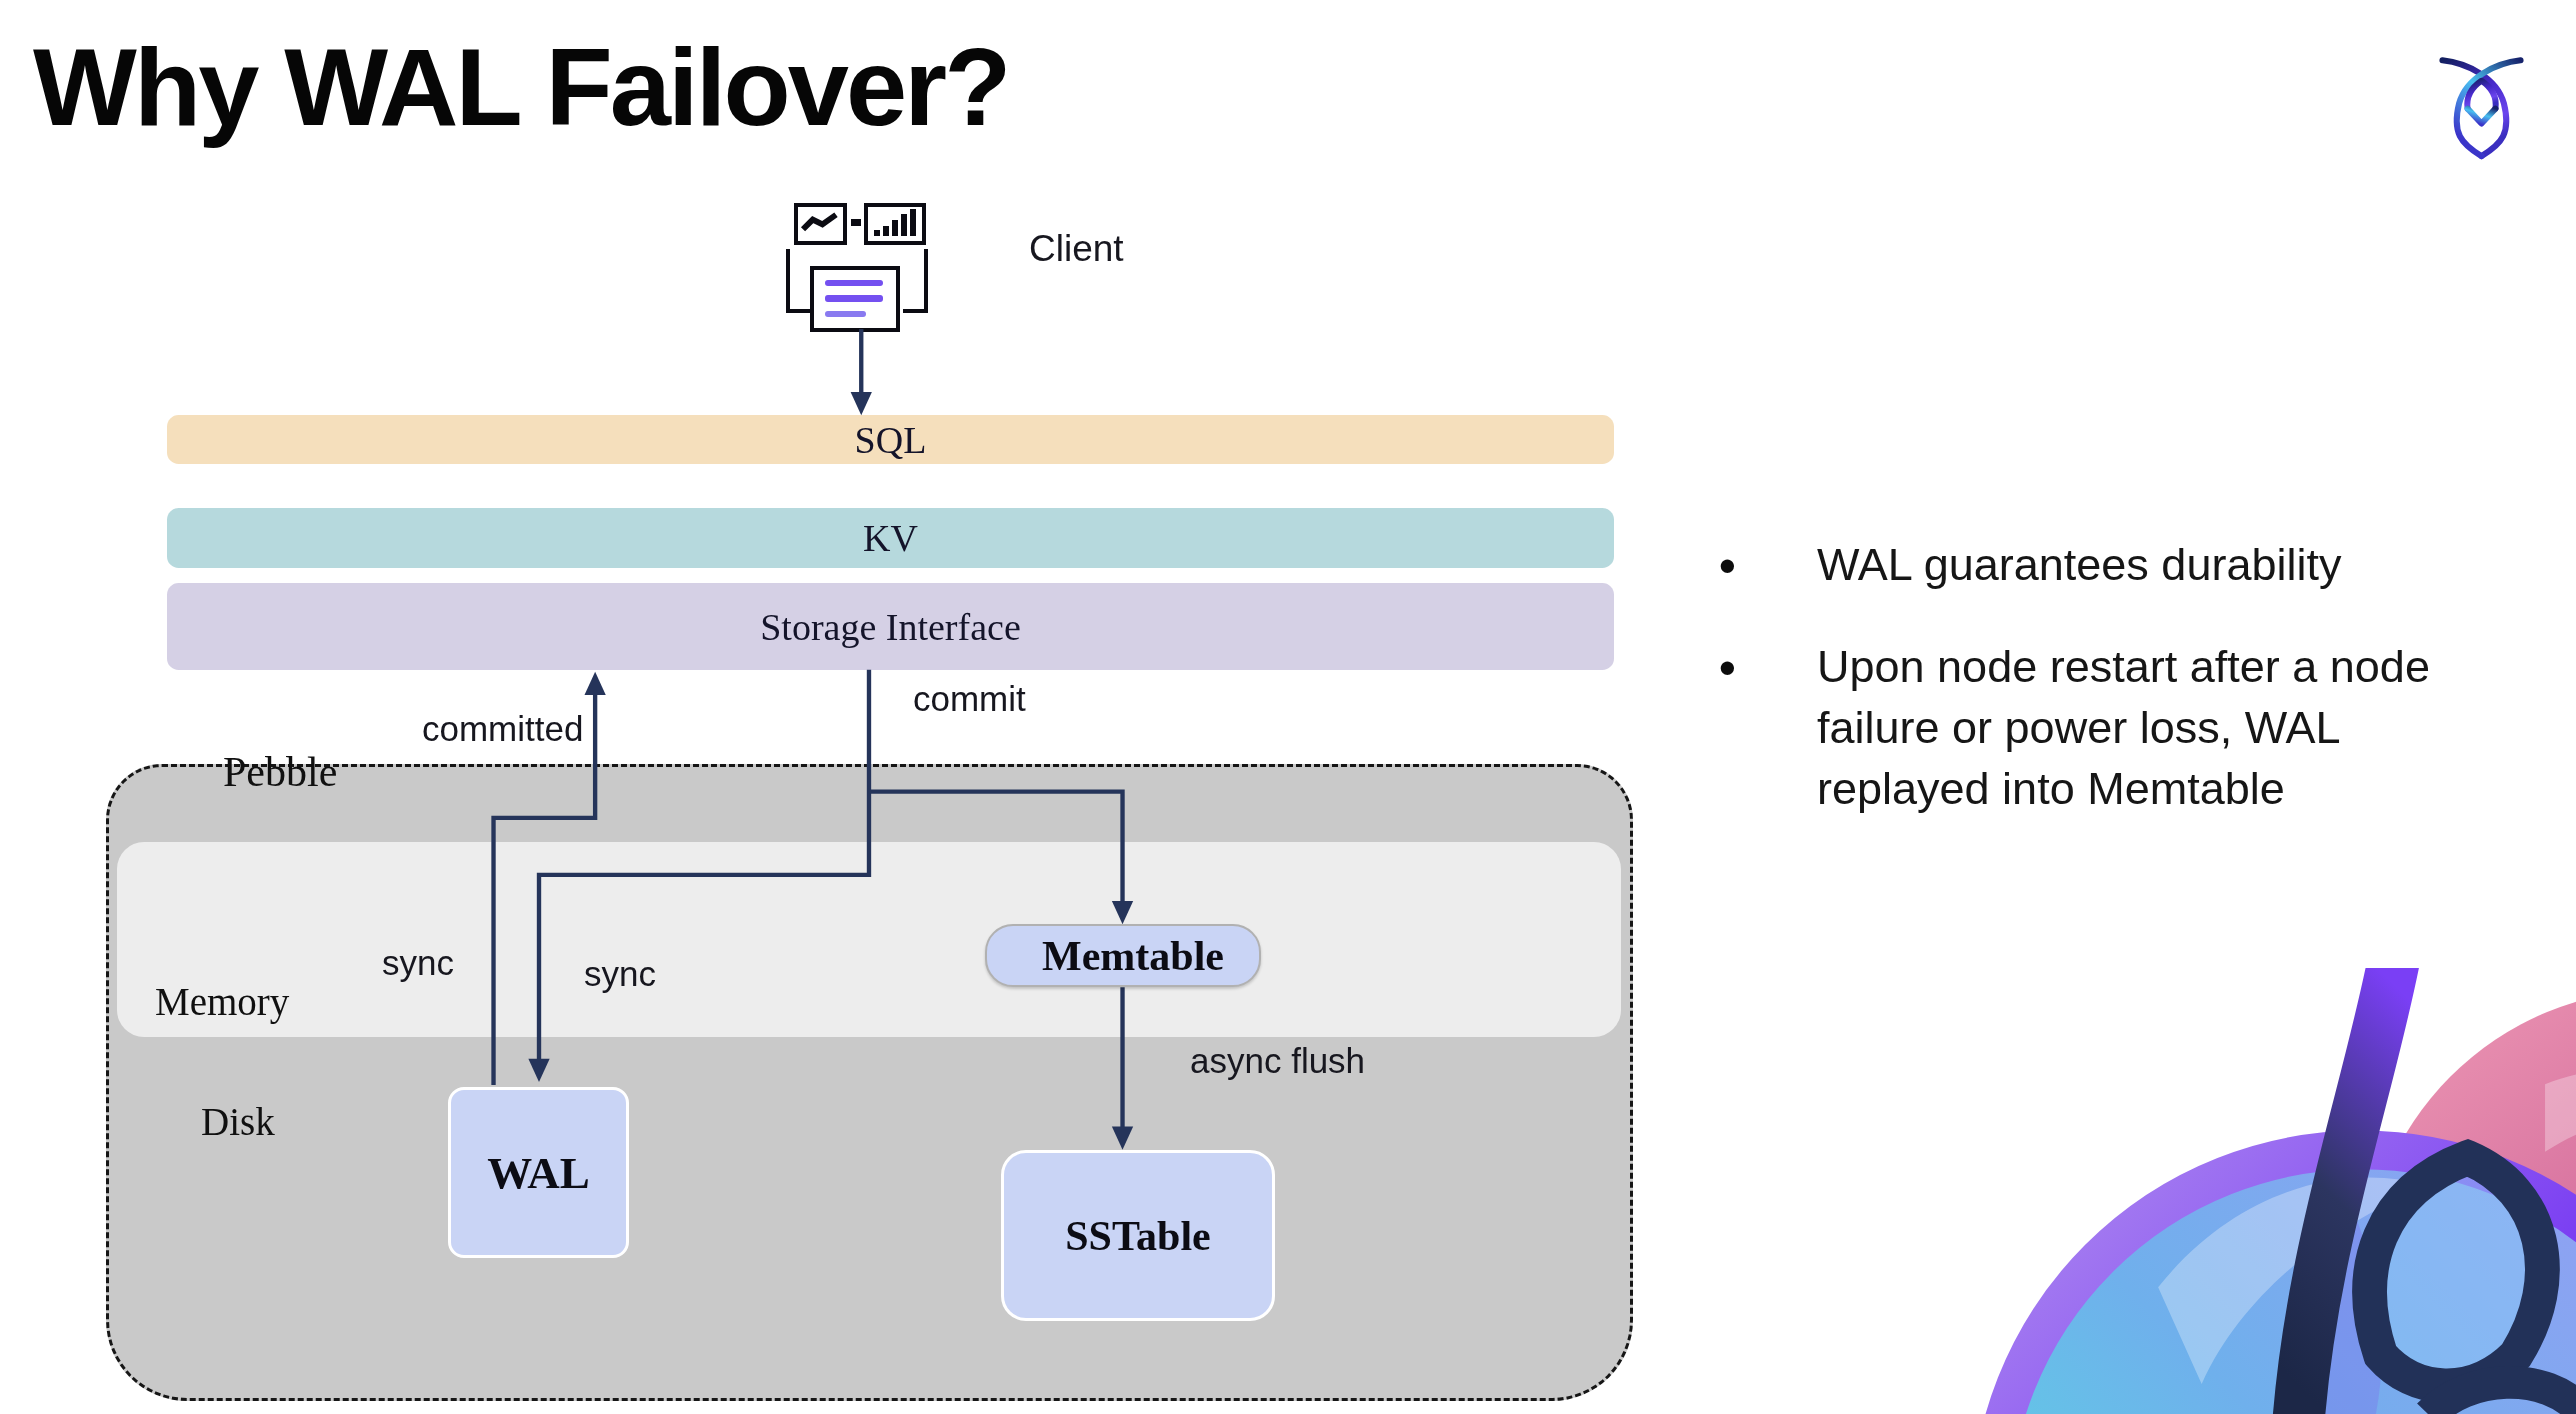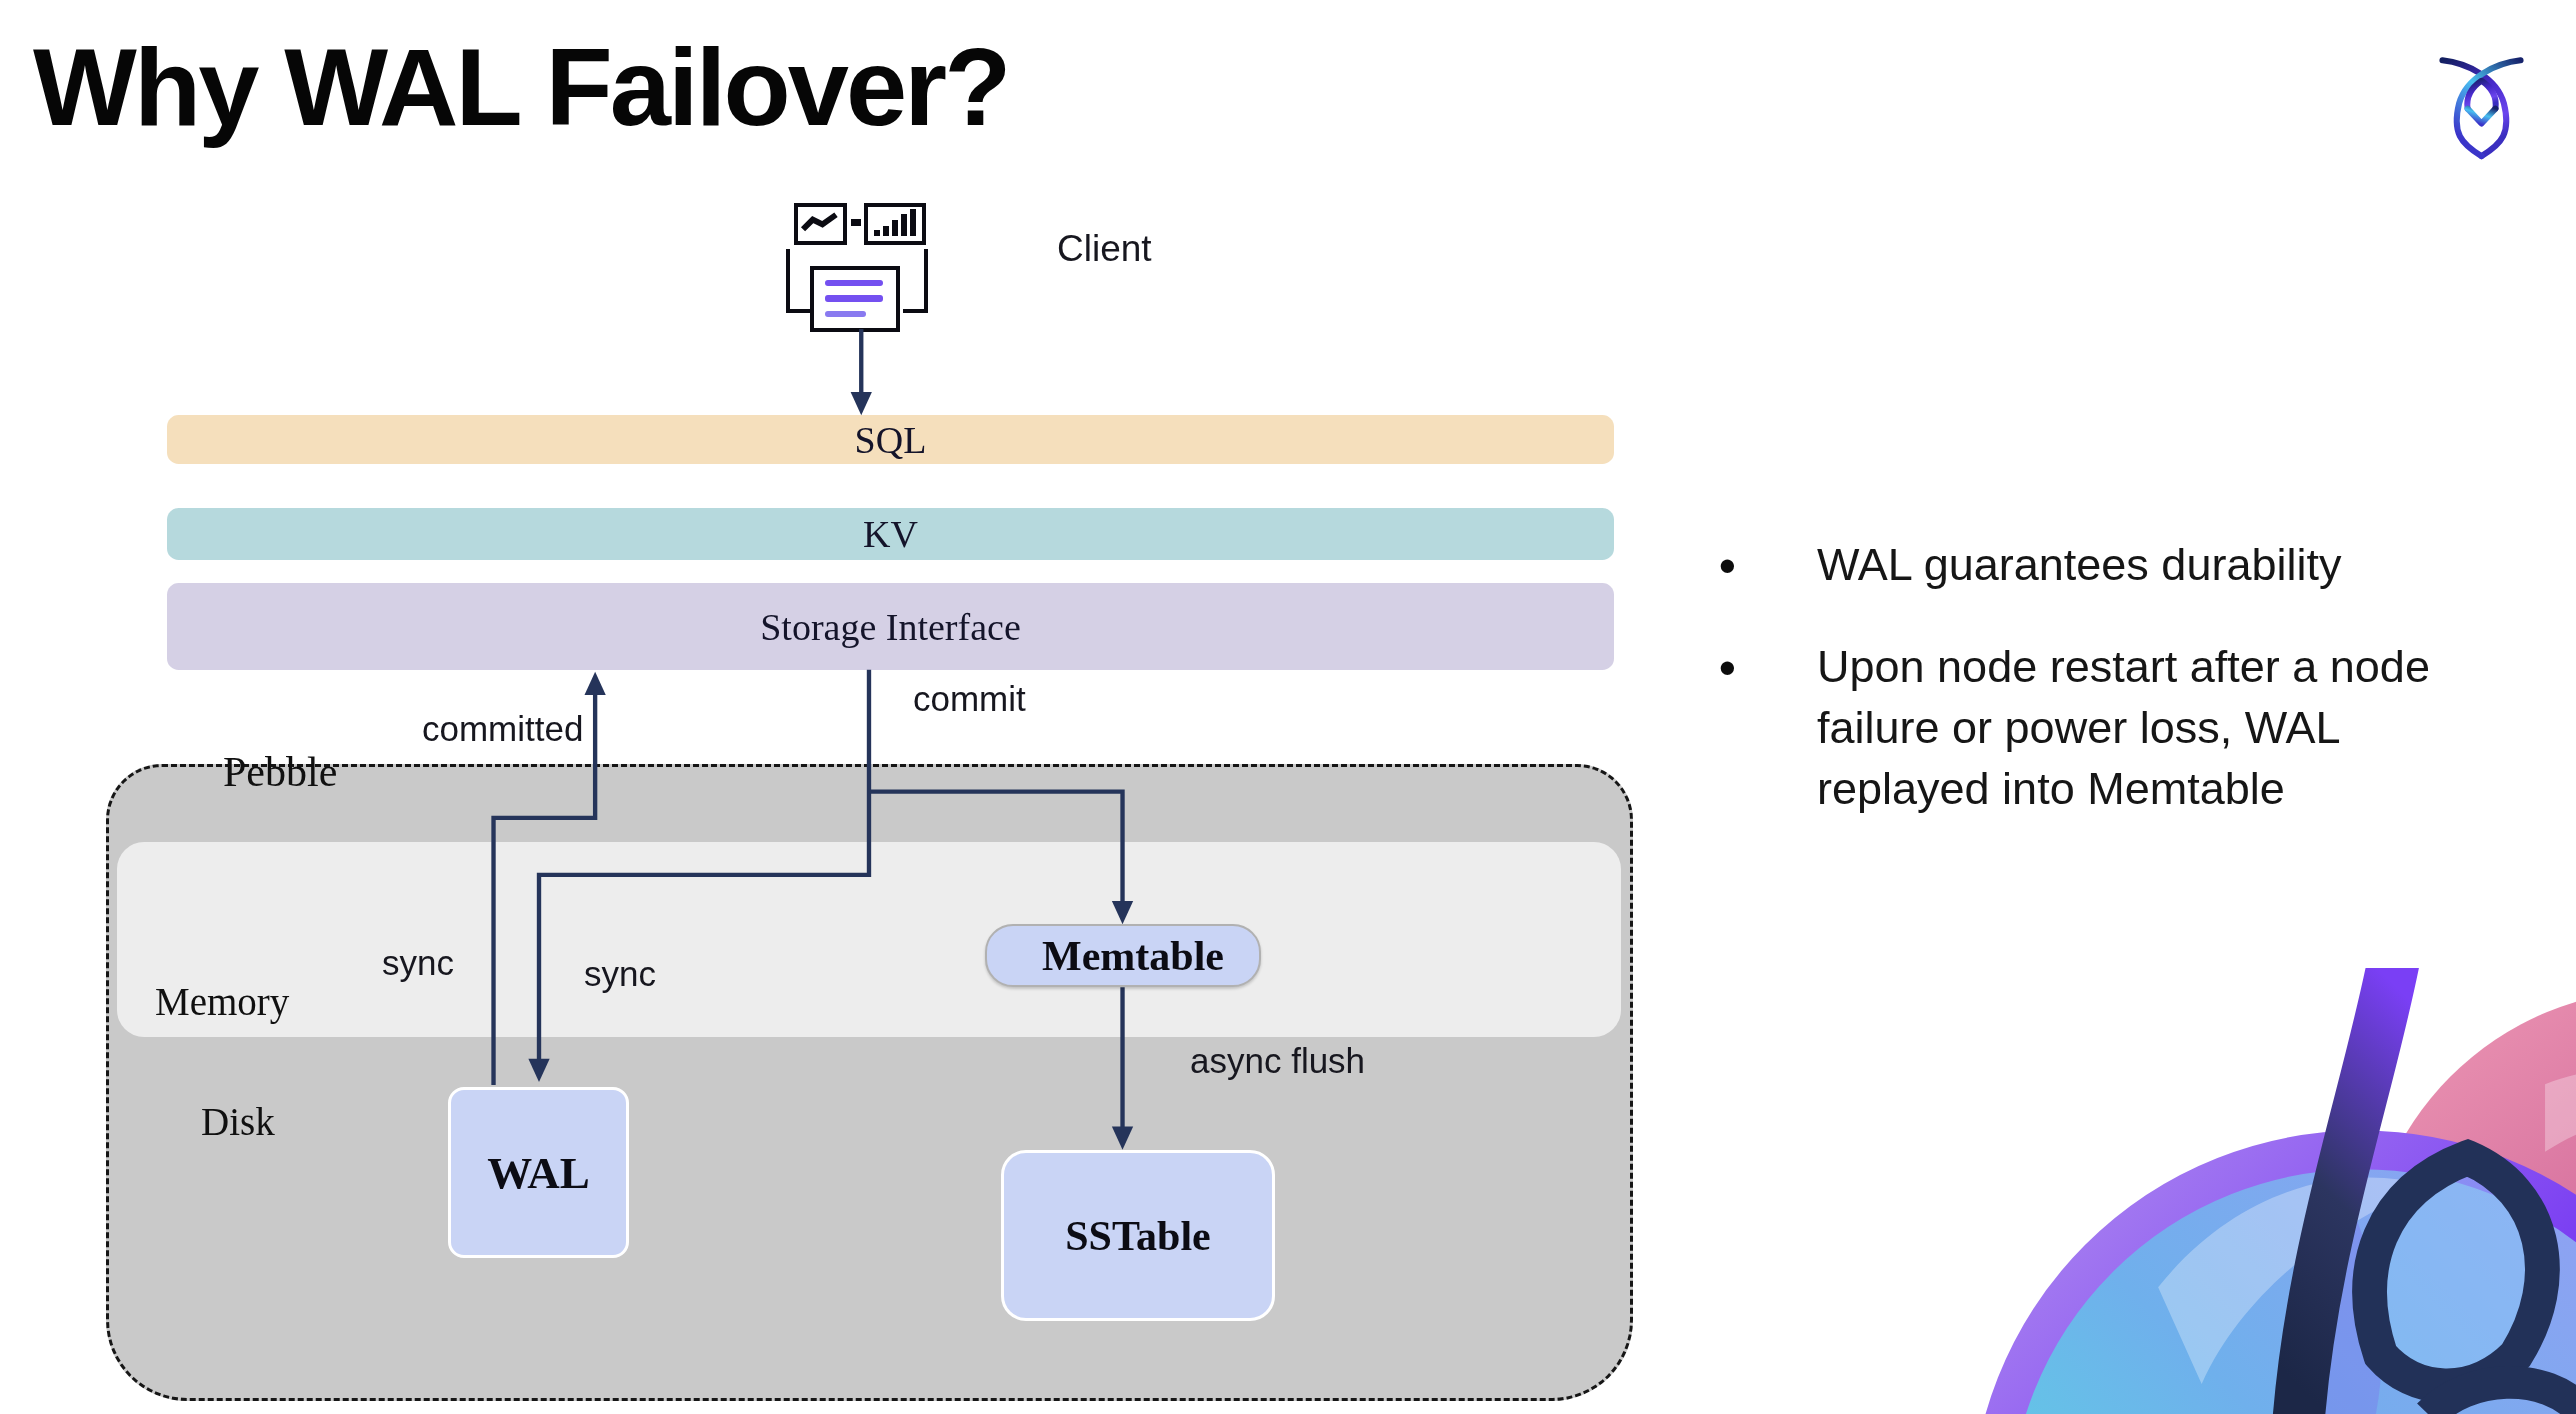--- a/index.html
+++ b/index.html
@@ -7,37 +7,37 @@
          font-family:"Liberation Sans",sans-serif;color:#111;}
 
   
   .title{position:absolute;left:33px;top:21px;font-size:110px;font-weight:bold;
          letter-spacing:-2.9px;color:#060606;line-height:1.2;}
 
   
   .bar{position:absolute;left:143px;width:1447px;display:flex;align-items:center;justify-content:center;
        border-radius:11.6px;font-family:"Liberation Serif",serif;font-size:38px;color:#14142a;z-index:2;margin-left:24px;}
   .bar.sql{top:415px;height:49px;background:var(--sql_bar);}
-  .bar.kv{top:508px;height:52px;background:var(--kv_bar);}
+  .bar.kv{top:508px;height:60px;background:var(--kv_bar);}
   .bar.si{top:583px;height:87px;background:var(--storage_bar);}
 
   
   .pebble{position:absolute;left:106px;top:764px;width:1527px;height:637px;box-sizing:border-box;
           background:var(--pebble_bg);border:3.4px dashed #161616;border-radius:56px 56px 81px 81px;z-index:1;}
   .memband{position:absolute;left:7.7px;top:75px;width:1504px;height:195px;background:var(--memory_bg);border-radius:27px;}
 
   
   .slabel{position:absolute;font-family:"Liberation Serif",serif;color:#101010;z-index:4;}
   .pebble-lbl{left:223px;top:748px;font-size:42px;}
   .memory-lbl{left:155px;top:979px;font-size:39px;}
   .disk-lbl{left:201px;top:1099px;font-size:39px;}
 
   
   .elabel{position:absolute;font-size:35px;color:#17171f;z-index:4;}
-  .lbl-client{left:1057px;top:228px;font-size:37px;}
+  .lbl-client{left:1029px;top:228px;font-size:37px;}
   .lbl-committed{left:422px;top:689px;margin-top:20px;}
   .lbl-commit{left:913px;top:679px;}
   .lbl-sync-l{left:382px;top:943px;}
   .lbl-sync-r{left:584px;top:954px;}
   .lbl-async{left:1190px;top:1041px;}
 
   
   .node{position:absolute;display:flex;align-items:center;justify-content:center;box-sizing:border-box;
         background:var(--node_fill);font-family:"Liberation Serif",serif;font-weight:bold;color:#0c0c14;z-index:6;}
   .node.wal{left:448px;top:1087px;width:181px;height:171px;border:3.9px solid #fff;border-radius:16px;font-size:45px;}

